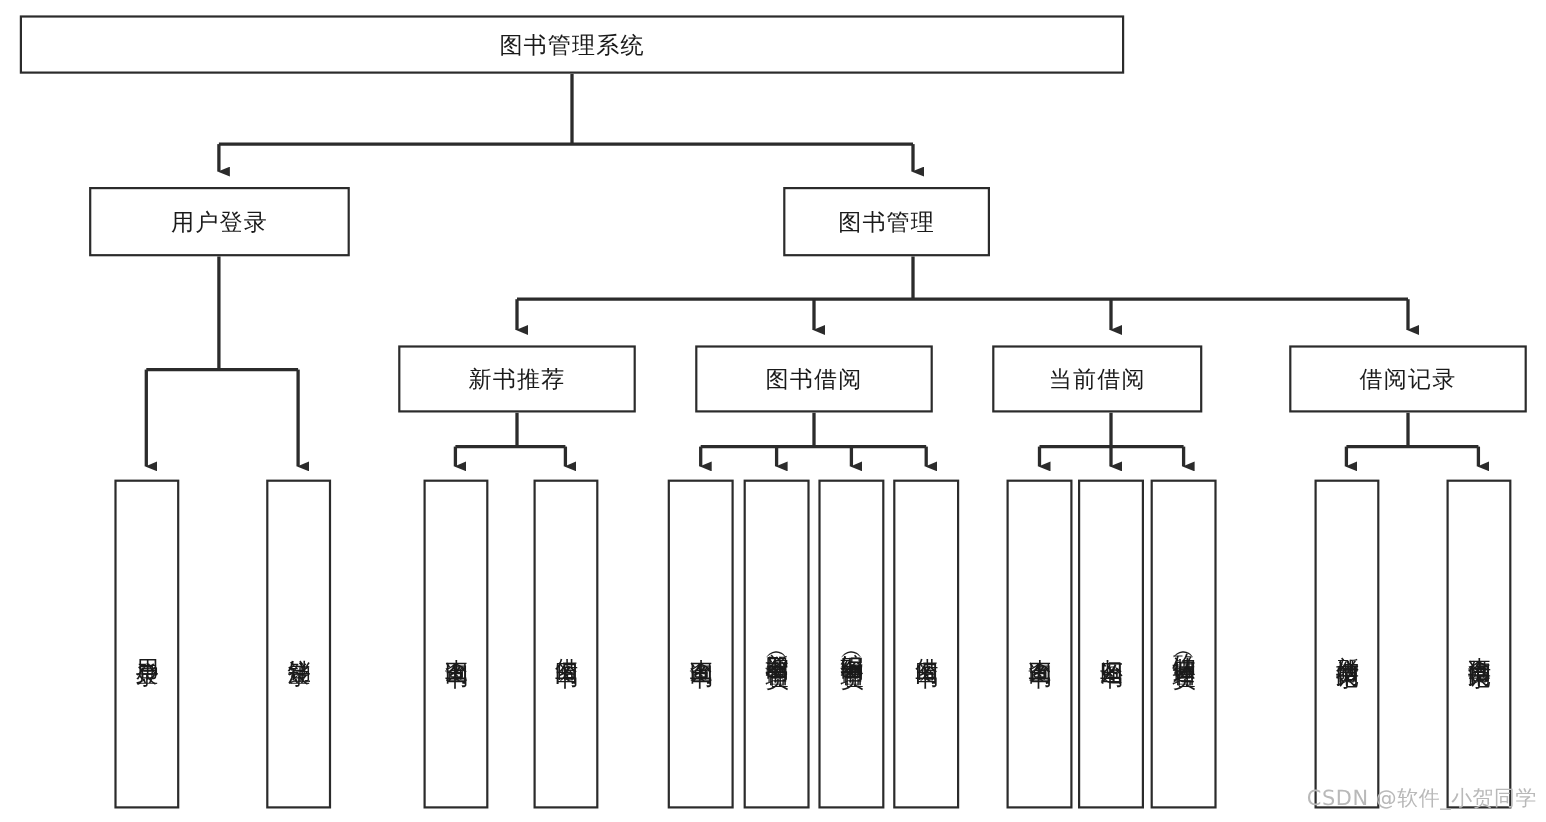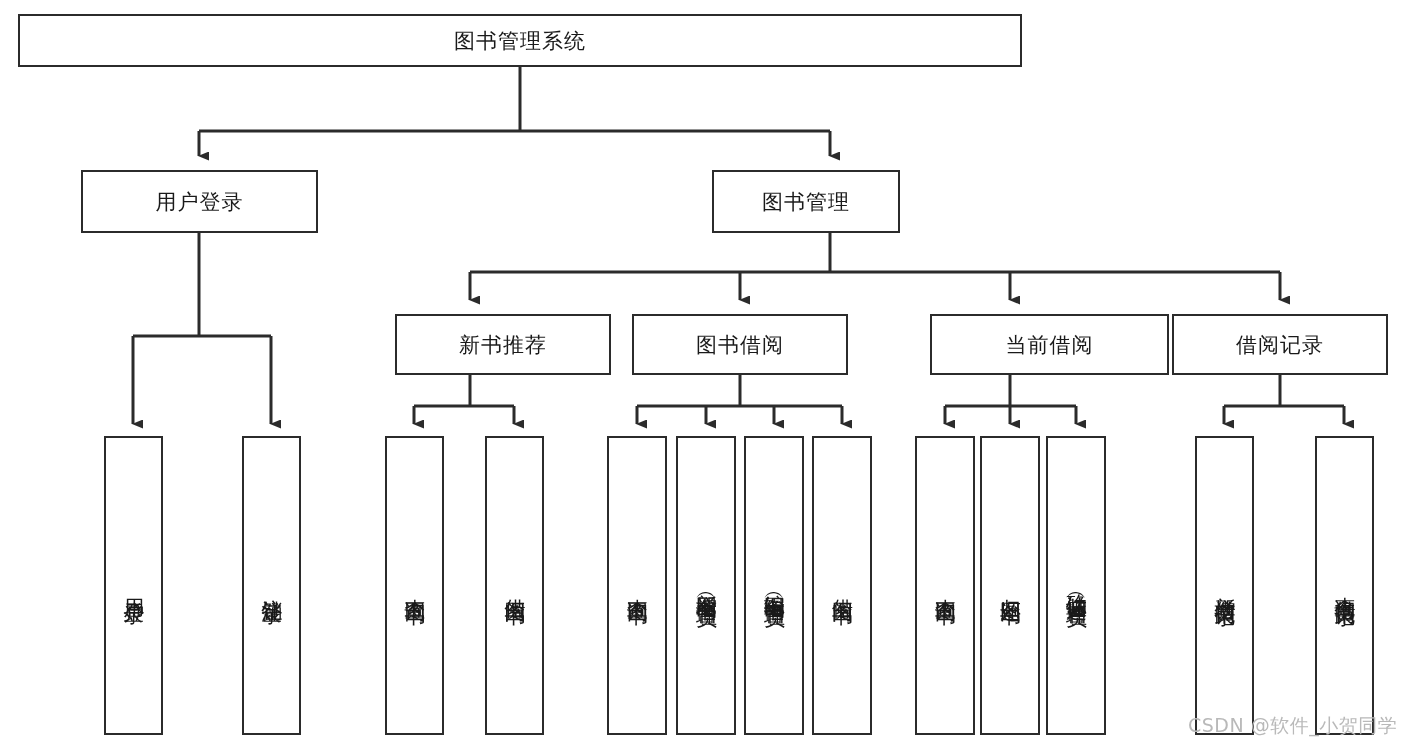--- a/index.html
+++ b/index.html
@@ -130,27 +130,27 @@
     <span class="node-label-h">图书管理系统</span>
   </div>
 
   <div class="node-box" style="left:81px; top:170px; width:237px; height:63px;">
     <span class="node-label-h">用户登录</span>
   </div>
   <div class="node-box" style="left:712px; top:170px; width:188px; height:63px;">
     <span class="node-label-h">图书管理</span>
   </div>
 
-  <div class="node-box" style="left:362px; top:314px; width:216px; height:61px;margin-left:33px;">
+  <div class="node-box" style="left:362px; top:314px; width:216px; height:61px;">
     <span class="node-label-h">新书推荐</span>
   </div>
   <div class="node-box" style="left:632px; top:314px; width:216px; height:61px;">
     <span class="node-label-h">图书借阅</span>
   </div>
-  <div class="node-box" style="left:930px; top:314px; width:239px; height:61px;">
+  <div class="node-box" style="left:902px; top:314px; width:191px; height:61px;">
     <span class="node-label-h">当前借阅</span>
   </div>
   <div class="node-box" style="left:1172px; top:314px; width:216px; height:61px;">
     <span class="node-label-h">借阅记录</span>
   </div>
 
   <div class="node-box" style="left:104px; top:436px; width:59px; height:299px;">
     <span class="node-label-v">用户登录</span>
   </div>
   <div class="node-box" style="left:242px; top:436px; width:59px; height:299px;">

